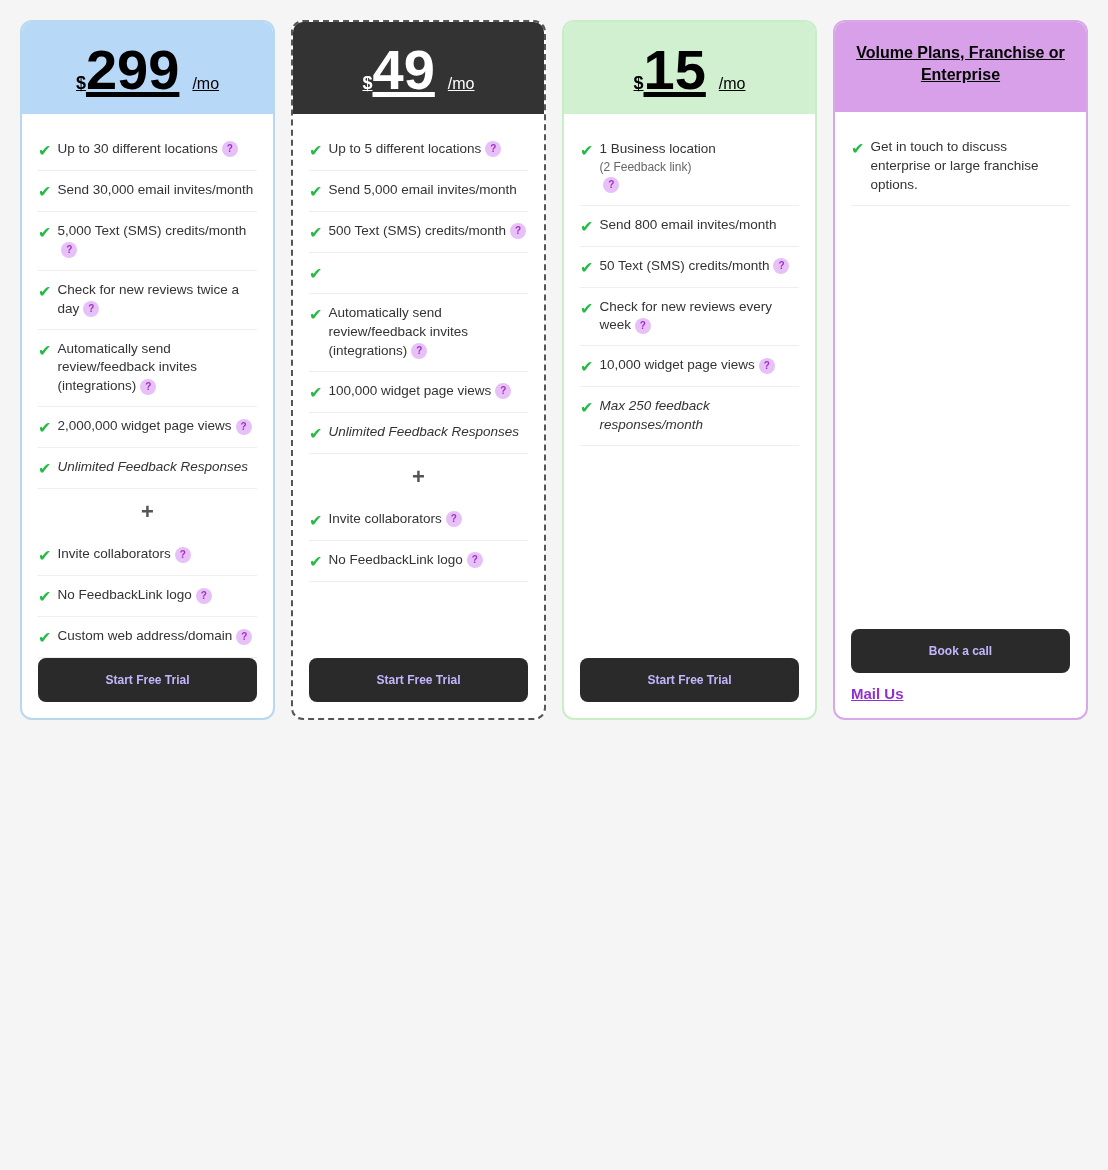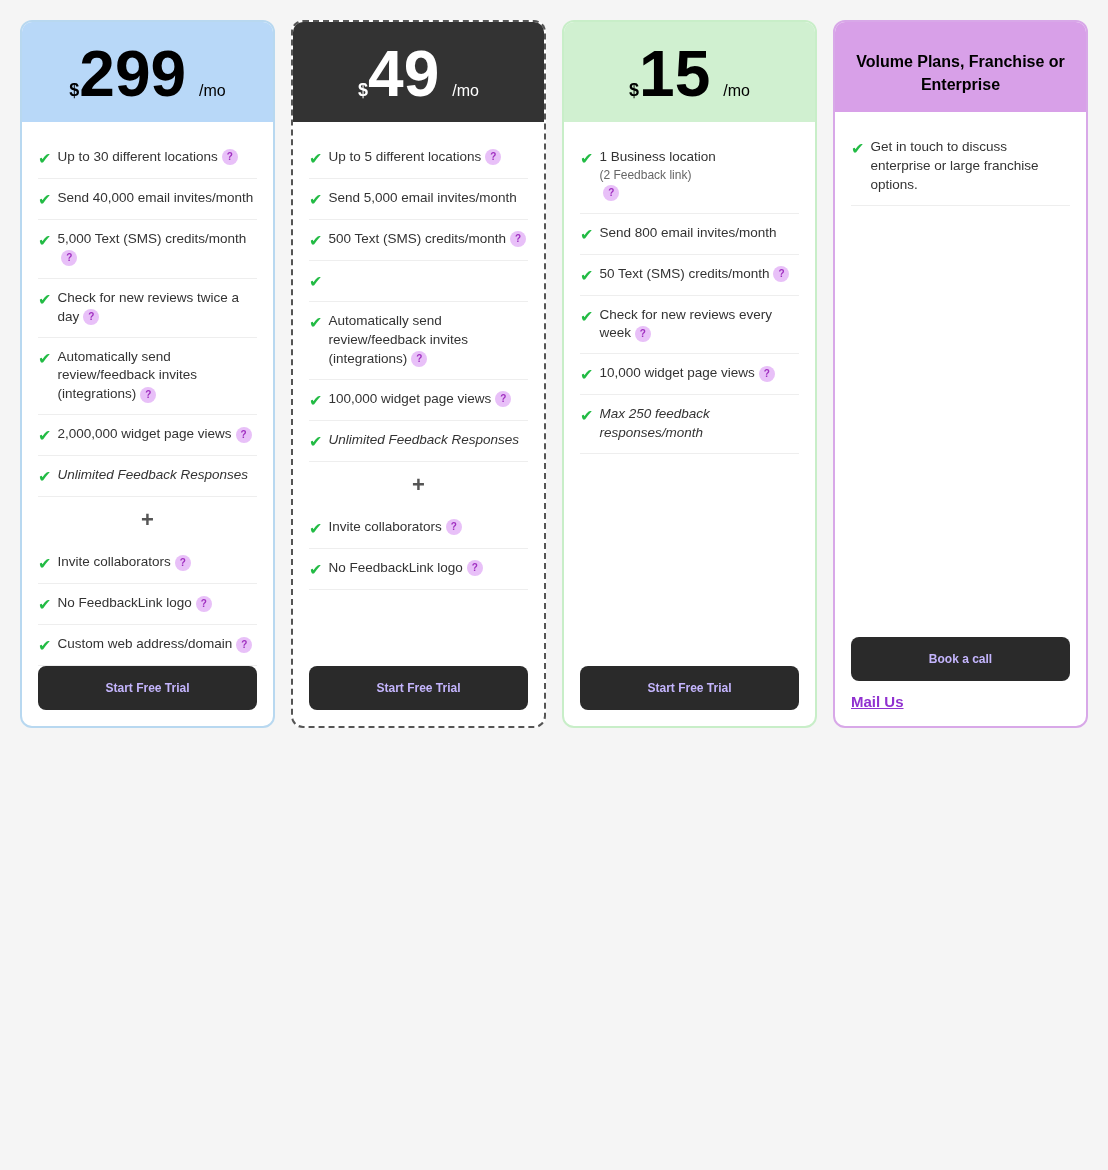--- a/index.html
+++ b/index.html
@@ -32,39 +32,40 @@
       border: 2px solid #c8eec8;
     }
     .plan-card.plan-purple {
       border: 2px solid #d8a8e8;
     }
     .plan-header {
       padding: 20px 16px 16px;
       display: flex;
       flex-direction: column;
       align-items: center;
-      justify-content: flex-end;
+      justify-content: flex-start;
       min-height: 90px;
+      text-decoration: underline;
     }
     .plan-header.header-blue { background: #b8d8f8; }
     .plan-header.header-dark { background: #333; color: #fff; }
     .plan-header.header-green { background: #d0f0d0; }
     .plan-header.header-purple { background: #d8a0e8; }
     .price-row {
       display: flex;
       align-items: baseline;
       justify-content: center;
     }
     .price-currency {
       font-size: 18px;
       font-weight: bold;
       vertical-align: super;
     }
     .price-amount {
-      font-size: 64px;
+      font-size: 56px;
       font-weight: bold;
       line-height: 1;
     }
     .price-period {
       font-size: 16px;
       margin-left: 13px;
     }
     .header-title {
       font-size: 16px;
       font-weight: 600;
@@ -166,21 +167,21 @@
           <span class="price-period">/mo</span>
         </div>
       </div>
       <div class="plan-body">
         <div class="feature-item">
           <span class="check-icon">✔</span>
           <span class="feature-text">Up to 30 different locations<span class="help-icon">?</span></span>
         </div>
         <div class="feature-item">
           <span class="check-icon">✔</span>
-          <span class="feature-text">Send 40,000 email invites/month</span>
+          <span class="feature-text">Send 30,000 email invites/month</span>
         </div>
         <div class="feature-item">
           <span class="check-icon">✔</span>
           <span class="feature-text">5,000 Text (SMS) credits/month<span class="help-icon">?</span></span>
         </div>
         <div class="feature-item">
           <span class="check-icon">✔</span>
           <span class="feature-text">Check for new reviews twice a day<span class="help-icon">?</span></span>
         </div>
         <div class="feature-item">

